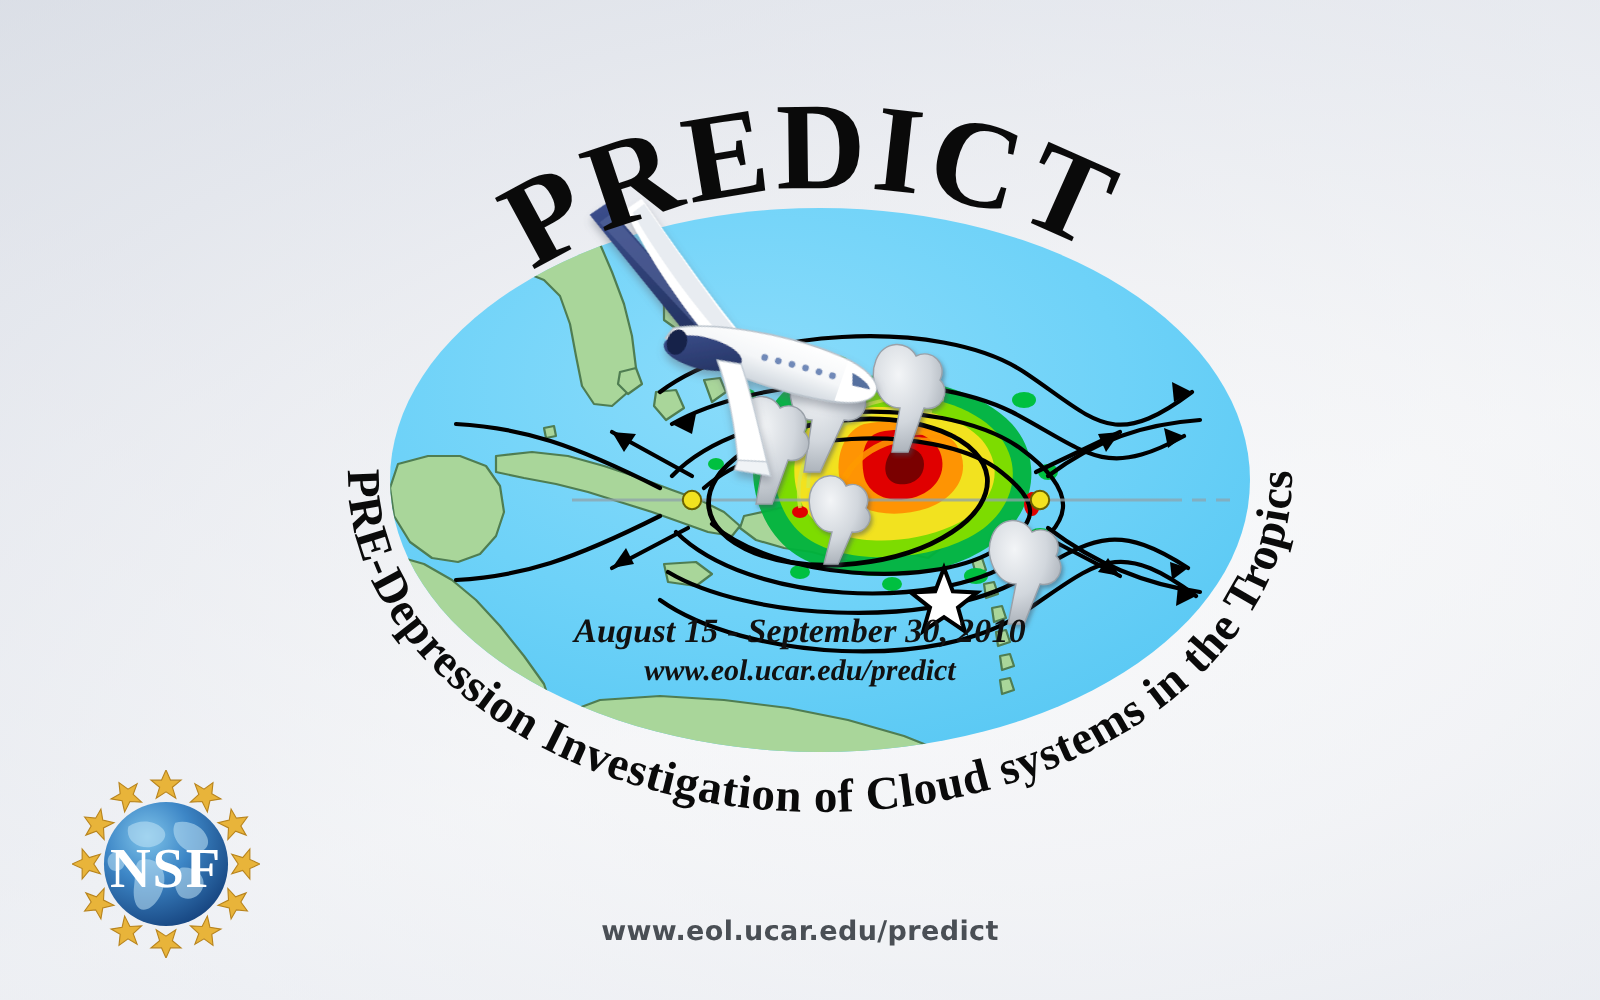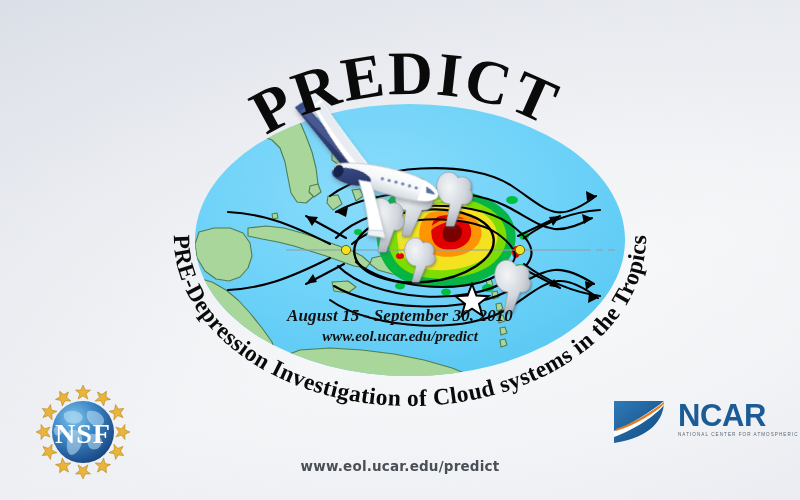--- a/index.html
+++ b/index.html
@@ -348,25 +348,16 @@
     <g clip-path="none" opacity=".55" fill="#bfe2f5">
       <path d="M30 30 C36 26 44 27 48 31 C52 35 48 40 42 41 C35 42 28 37 30 30 Z"></path>
       <path d="M55 28 C62 26 70 30 72 36 C74 42 68 45 62 43 C56 41 52 33 55 28 Z"></path>
       <path d="M36 48 C43 46 48 50 49 56 C50 64 45 72 40 74 C35 76 32 70 33 62 C34 55 33 50 36 48 Z"></path>
       <path d="M58 52 C64 51 70 55 70 60 C70 66 64 70 59 68 C54 66 53 55 58 52 Z"></path>
       <path d="M22 44 C26 43 29 46 28 50 C27 54 22 55 20 52 C18 49 19 45 22 44 Z"></path>
     </g>
     <text x="50" y="62" text-anchor="middle" font-family="'Liberation Serif','DejaVu Serif',serif" font-size="30" font-weight="bold" fill="#ffffff" letter-spacing="1">NSF</text>
   </svg>
 
-  <div id="ncar-logo">
-    <svg width="60" height="50" viewBox="0 0 60 50" style="position:absolute;left:0;top:1px">
-      <path d="M2 4 L52 4 C52 22 40 40 2 46 Z" fill="url(#ncarBlue)"></path>
-      <path d="M52 4 C40 14 18 28 2 34 L2 40 C24 32 44 18 52 8 Z" fill="#ffffff"></path>
-      <path d="M52 5 C42 13 22 26 4 32 L4 34 C24 28 44 15 52 7 Z" fill="#e07b24"></path>
-    </svg>
-    <div id="ncar-word">NCAR</div>
-    <div id="ncar-sub">NATIONAL CENTER FOR ATMOSPHERIC RESEARCH</div>
-  </div>
 
   <div id="bottom-url">www.eol.ucar.edu/predict</div>
 
 </div>
 
 </body></html>

